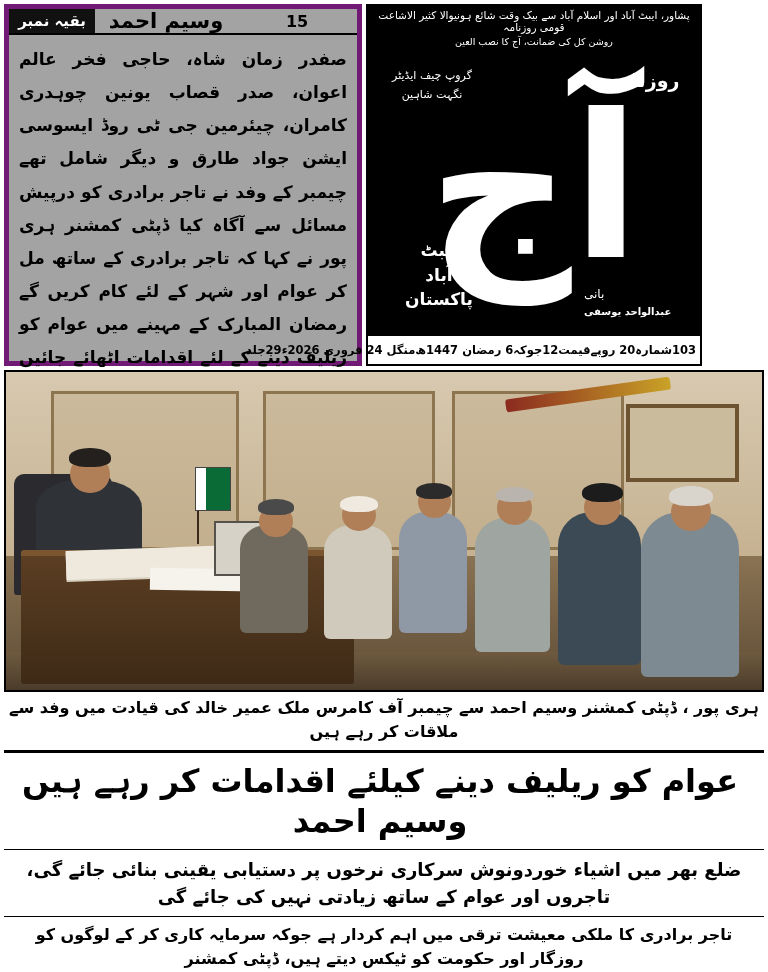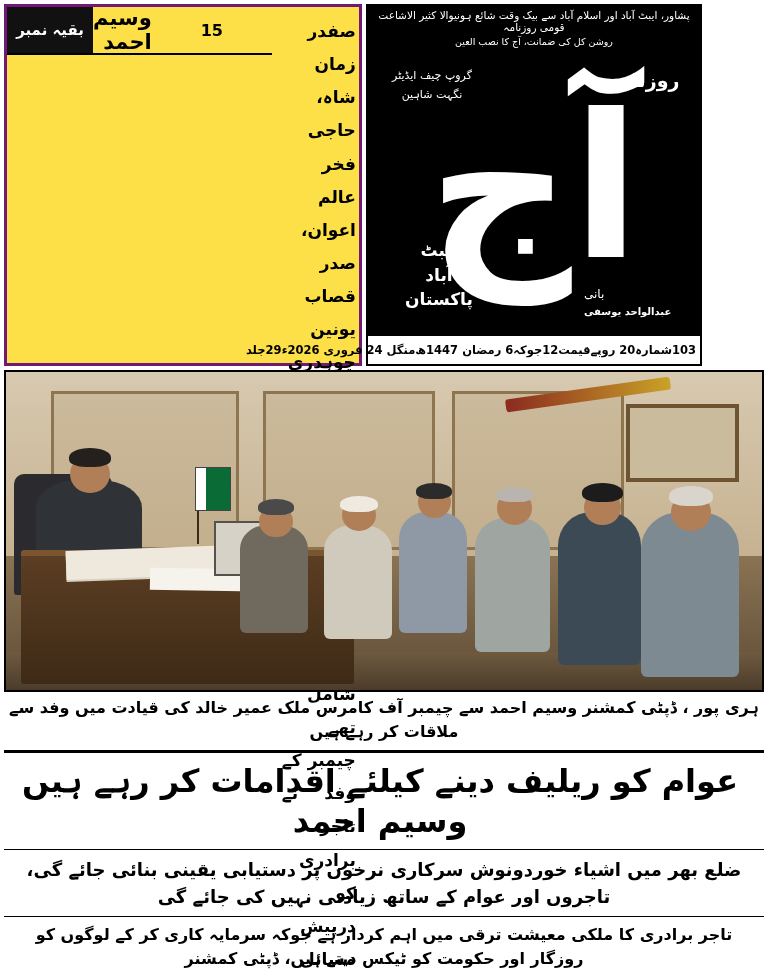--- a/index.html
+++ b/index.html
@@ -26,26 +26,26 @@
     display: flex;
     width: 768px;
     height: 368px;
     box-sizing: border-box;
   }
 
   
   .cont-col {
     width: 358px;
     box-sizing: border-box;
-    border: 3px solid #701a75;
+    border: 5px solid #701a75;
     margin: 4px 2px 2px 4px;
     padding: 0;
     display: flex;
-    flex-direction: row;
-    background: #fde047;
+    flex-direction: column;
+    background: #a3a3a3;
   }
   .cont-head {
     display: flex;
     align-items: stretch;
     border-bottom: 2px solid #000;
     height: 46px;
   }
   .cont-head .box-num {
     width: 86px;
     background: #111;

